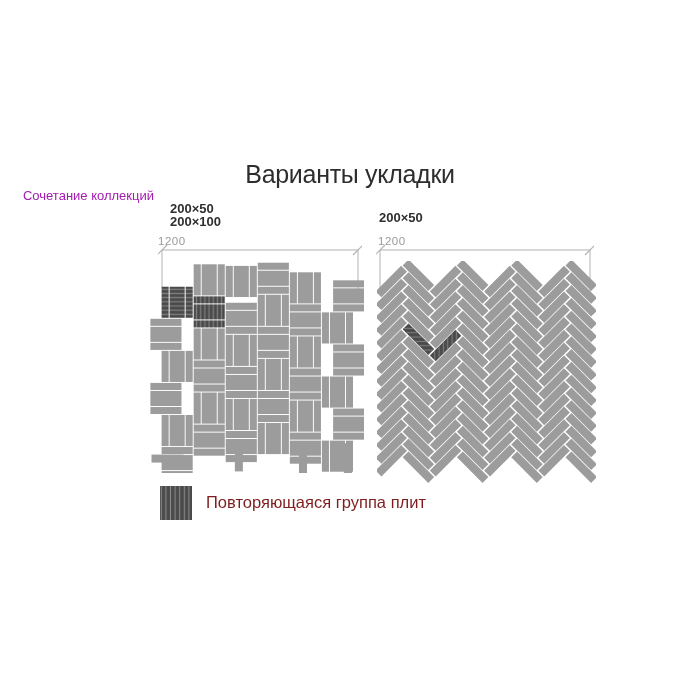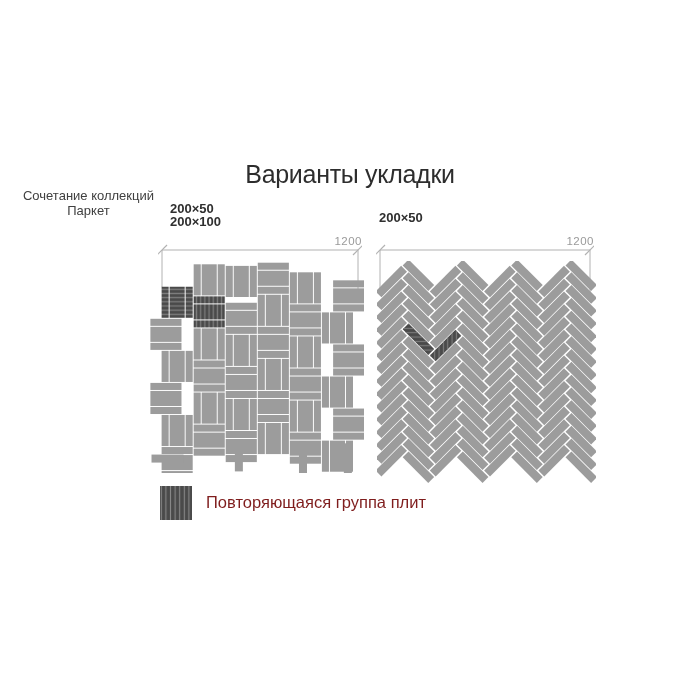--- a/index.html
+++ b/index.html
@@ -1,44 +1,43 @@
 <!DOCTYPE html>
 <html><head>
 <meta charset="utf-8">
 <style>
   html,body{margin:0;padding:0;}
   body{width:700px;height:700px;background:#ffffff;position:relative;overflow:hidden;
        font-family:"Liberation Sans", sans-serif;}
   .stage{position:absolute;left:0;top:0;width:700px;height:580px;background:#ffffff;}
   .title{position:absolute;left:0;top:160px;width:700px;text-align:center;
          font-size:25px;letter-spacing:-0.3px;color:#2d2d2d;}
-  .note{position:absolute;right:546px;top:188px;text-align:center;font-size:13px;
-        line-height:15px;color:#404040;white-space:nowrap;}
+  .note{position:absolute;right:546px;top:188px;text-align:left;font-size:13px;
+        line-height:15px;color:#a21caf;white-space:nowrap;}
   .sizes-left{position:absolute;left:170px;top:202px;font-size:13px;font-weight:bold;
         line-height:13px;color:#2f2f2f;white-space:nowrap;}
   .sizes-right{position:absolute;left:379px;top:211px;font-size:13px;font-weight:bold;
         line-height:13px;color:#2f2f2f;white-space:nowrap;}
-  .dim-label{position:absolute;top:235px;height:13px;text-align:right;font-size:11.5px;
+  .dim-label{position:absolute;top:235px;height:13px;text-align:left;font-size:11.5px;
         color:#9a9a9a;letter-spacing:0.5px;}
   .dim-label.l{left:158px;width:204px;}
   .dim-label.r{left:378px;width:216px;}
   svg{position:absolute;display:block;}
   .legend-text{position:absolute;left:206px;top:493px;font-size:16.5px;color:#7f1d1d;
         white-space:nowrap;}
 </style>
 </head>
 <body>
 
 <div class="stage">
 
   <div class="title">Варианты укладки</div>
 
   <div class="note">
     <div>Сочетание коллекций</div>
-    <div>Паркет</div>
   </div>
 
   <div class="sizes-left">
     <div>200×50</div>
     <div>200×100</div>
   </div>
 
   <div class="sizes-right">200×50</div>
 
   <div class="dim-label l">1200</div>

